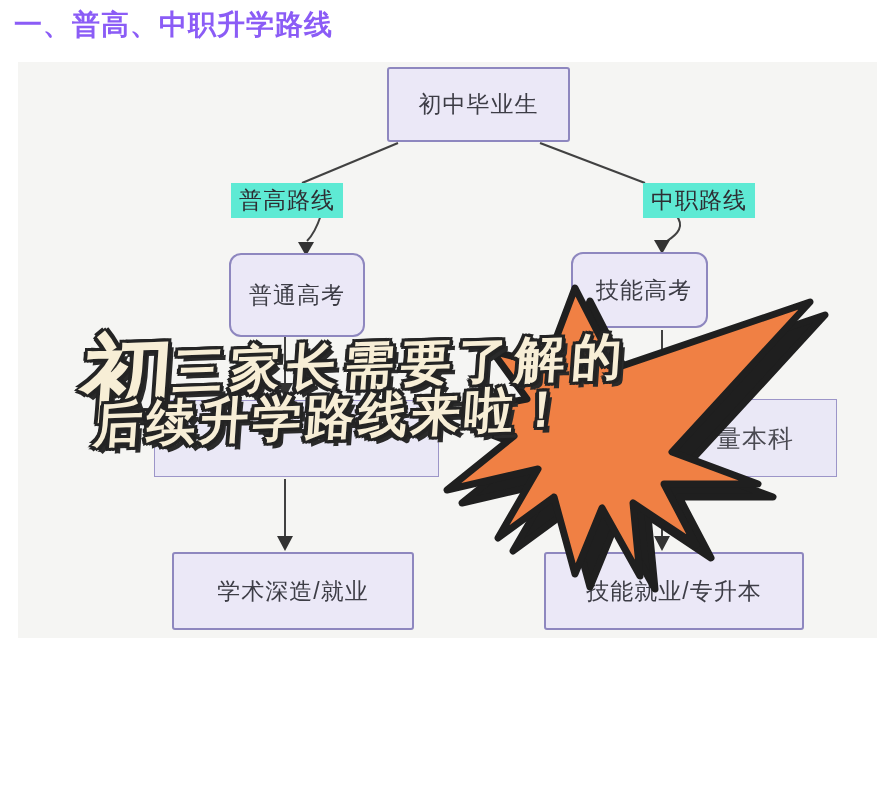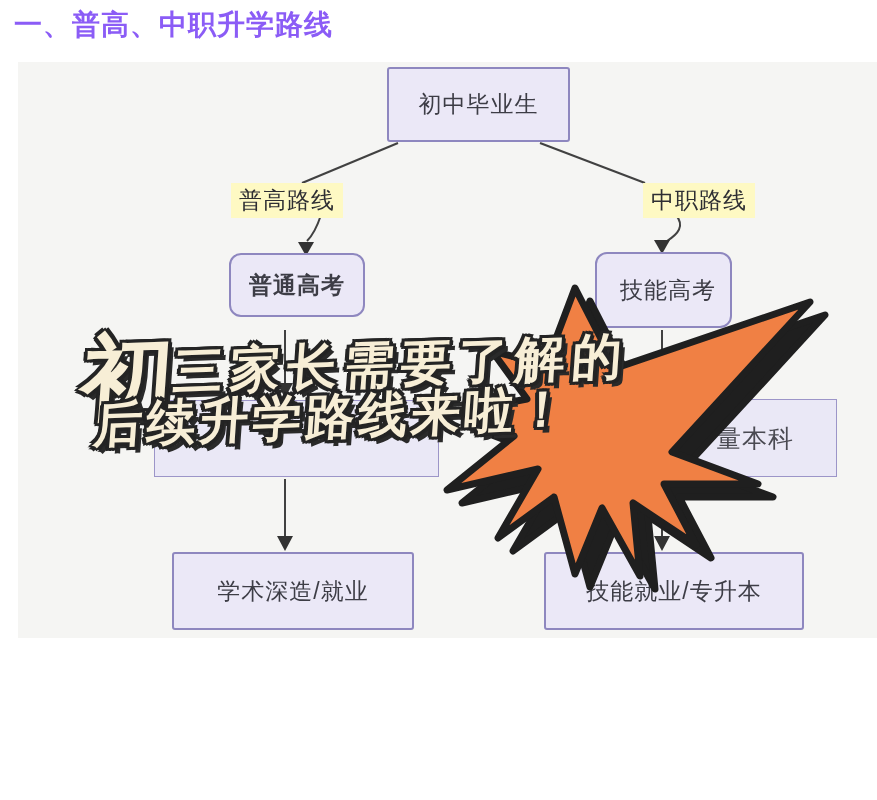--- a/index.html
+++ b/index.html
@@ -24,21 +24,21 @@
     display:flex; align-items:center; justify-content:center;
     font-size:23px; letter-spacing:1px;margin-left:12px;
   }
   .node.sq { border-radius:3px; }
   .node.rd { border-radius:12px; }
   .node.mid { border-width:1.5px; border-color:#9c95c8; background:#eae8f6; }
   .node.mid-right { justify-content:flex-start; }
   .node.mid-right .frag { padding-left:206px; font-size:25px; color:#4a4a52; }
   .branch {
     position:absolute; z-index:2;
-    background:#fef9c3; color:#2e2e33;
+    background:#5eead4; color:#2e2e33;
     font-size:23px; letter-spacing:1px; padding:2px 8px;
   }
   .overlay {
     position:absolute; left:84px; top:336px; width:620px; z-index:4;
     transform:rotate(-2deg) skewX(-6deg); transform-origin:left top;
     font-weight:900; line-height:1;
     pointer-events:none;
   }
   .ov-line1 { display:flex; align-items:flex-start; }
   .ov-big { font-size:92px; line-height:0.95; }
@@ -89,25 +89,25 @@
   </div>
 
   <div class="branch" style="left:231px; top:183px;">
     <span>普高路线</span>
   </div>
 
   <div class="branch" style="left:608px; top:183px;margin-left:35px;">
     <span>中职路线</span>
   </div>
 
-  <div class="node rd" style="left:217px; top:253px; width:136px; height:64px;font-weight:bold;">
+  <div class="node rd" style="left:217px; top:253px; width:136px; height:84px;">
     <span>普通高考</span>
   </div>
 
-  <div class="node rd" style="left:583px; top:252px; width:137px; height:76px;padding-left:9px;">
+  <div class="node rd" style="left:559px; top:252px; width:137px; height:76px;padding-left:9px;">
     <span>技能高考</span>
   </div>
 
   <div class="node mid" style="left:142px; top:400px; width:285px; height:77px;"></div>
 
   <div class="node mid mid-right" style="left:497px; top:399px; width:328px; height:78px;">
     <span class="frag">量本科</span>
   </div>
 
   <div class="node sq" style="left:532px; top:552px; width:260px; height:78px;">

